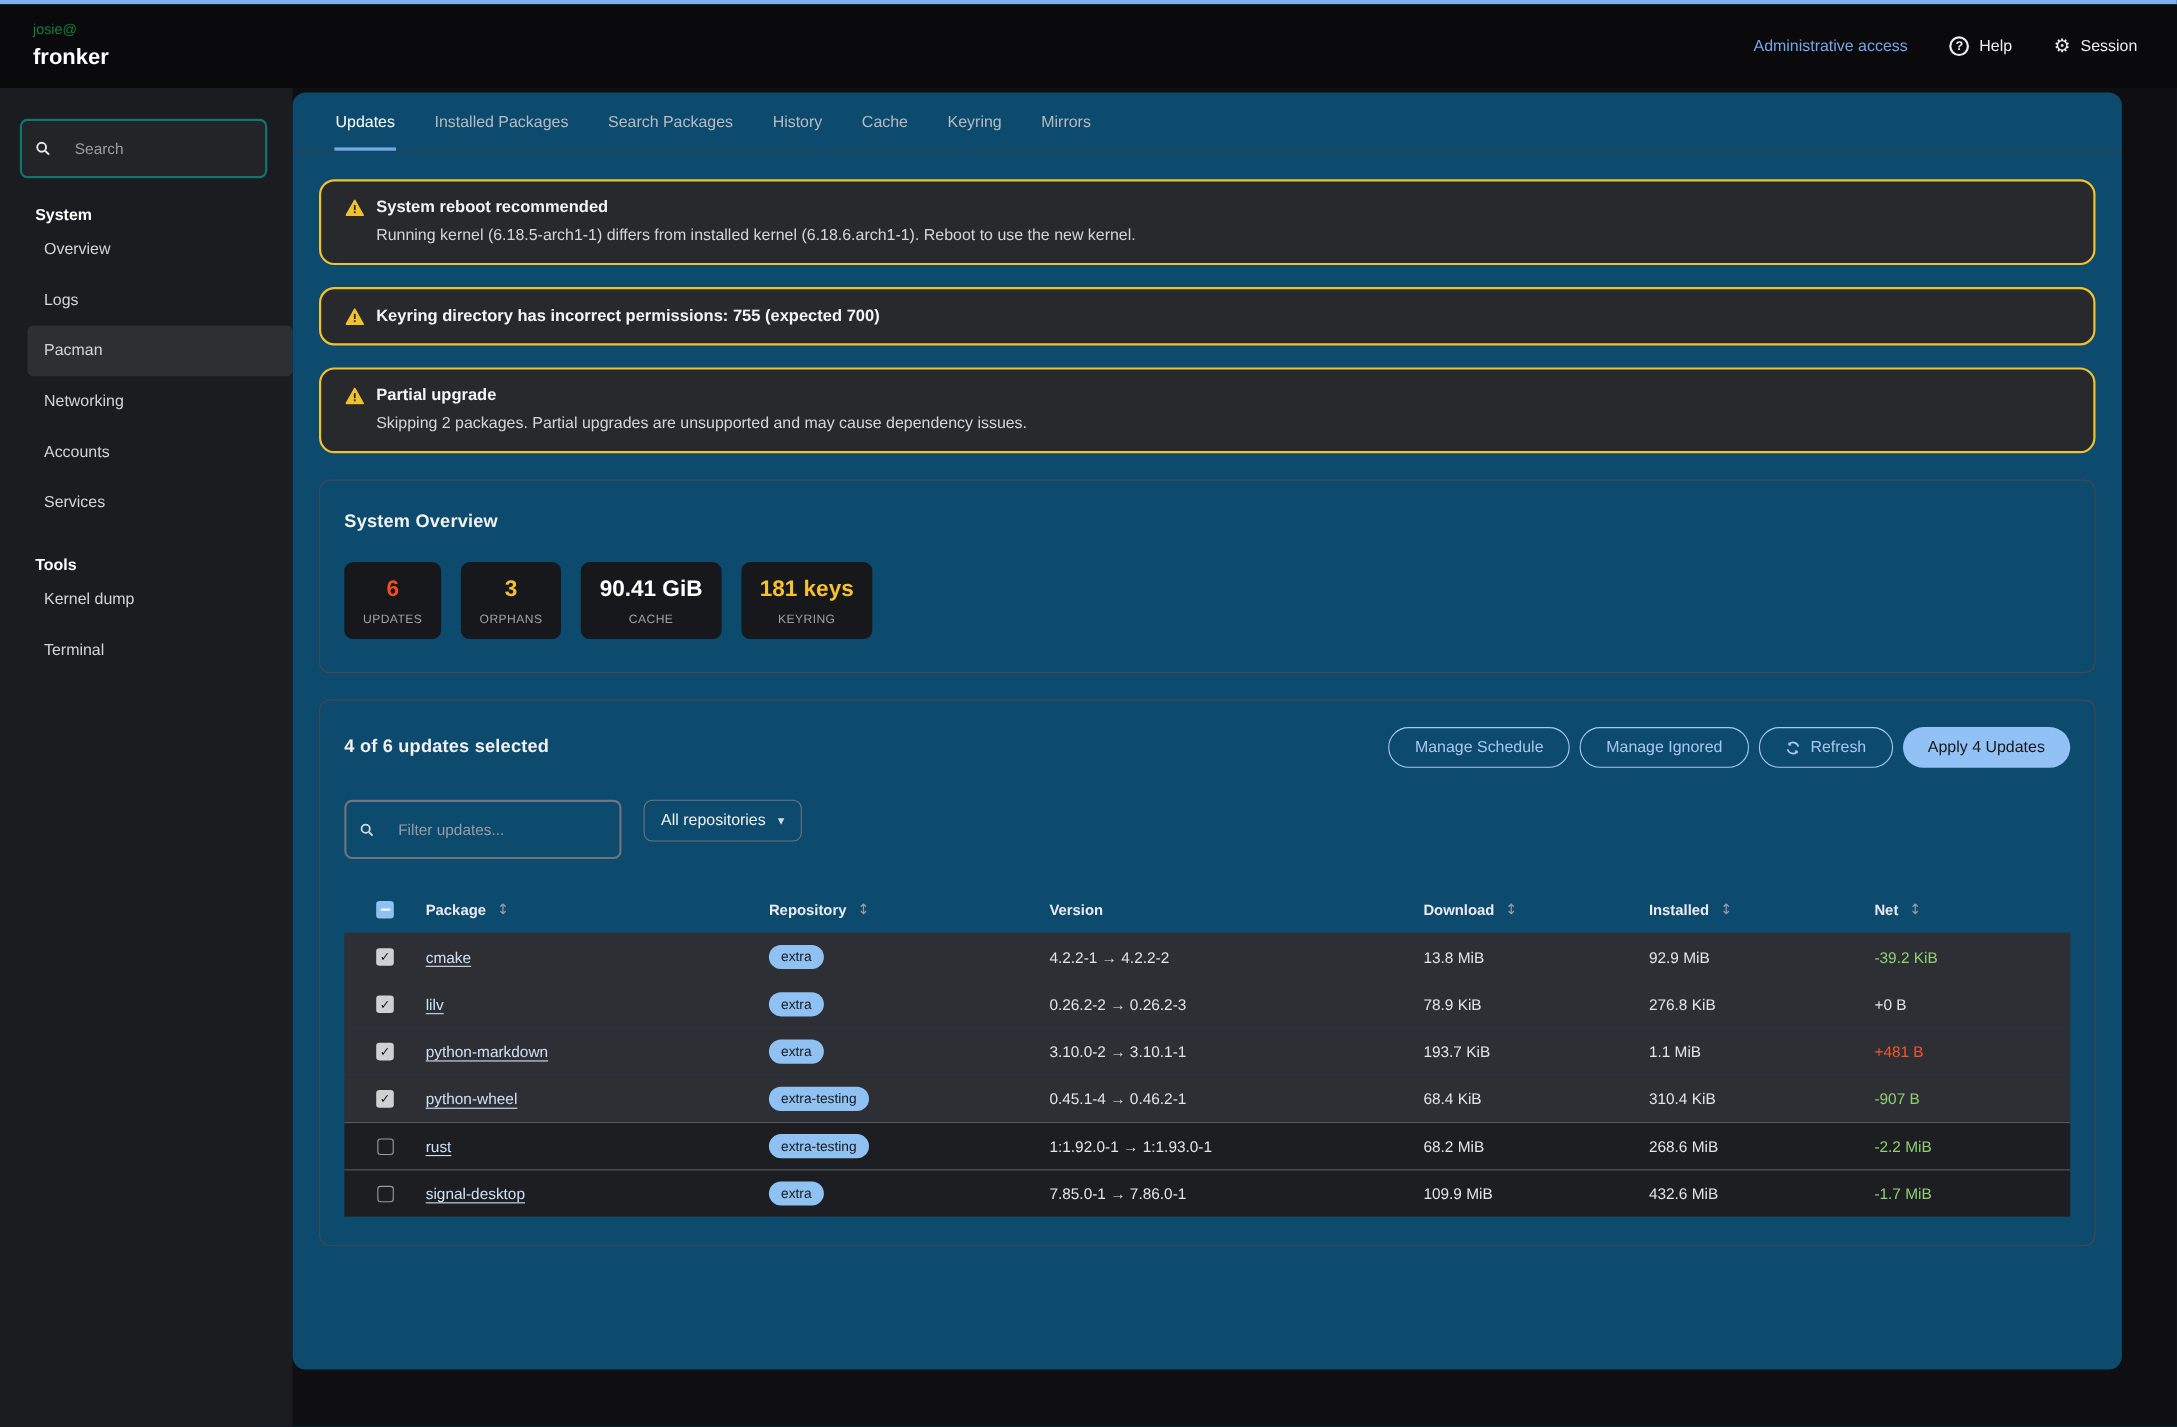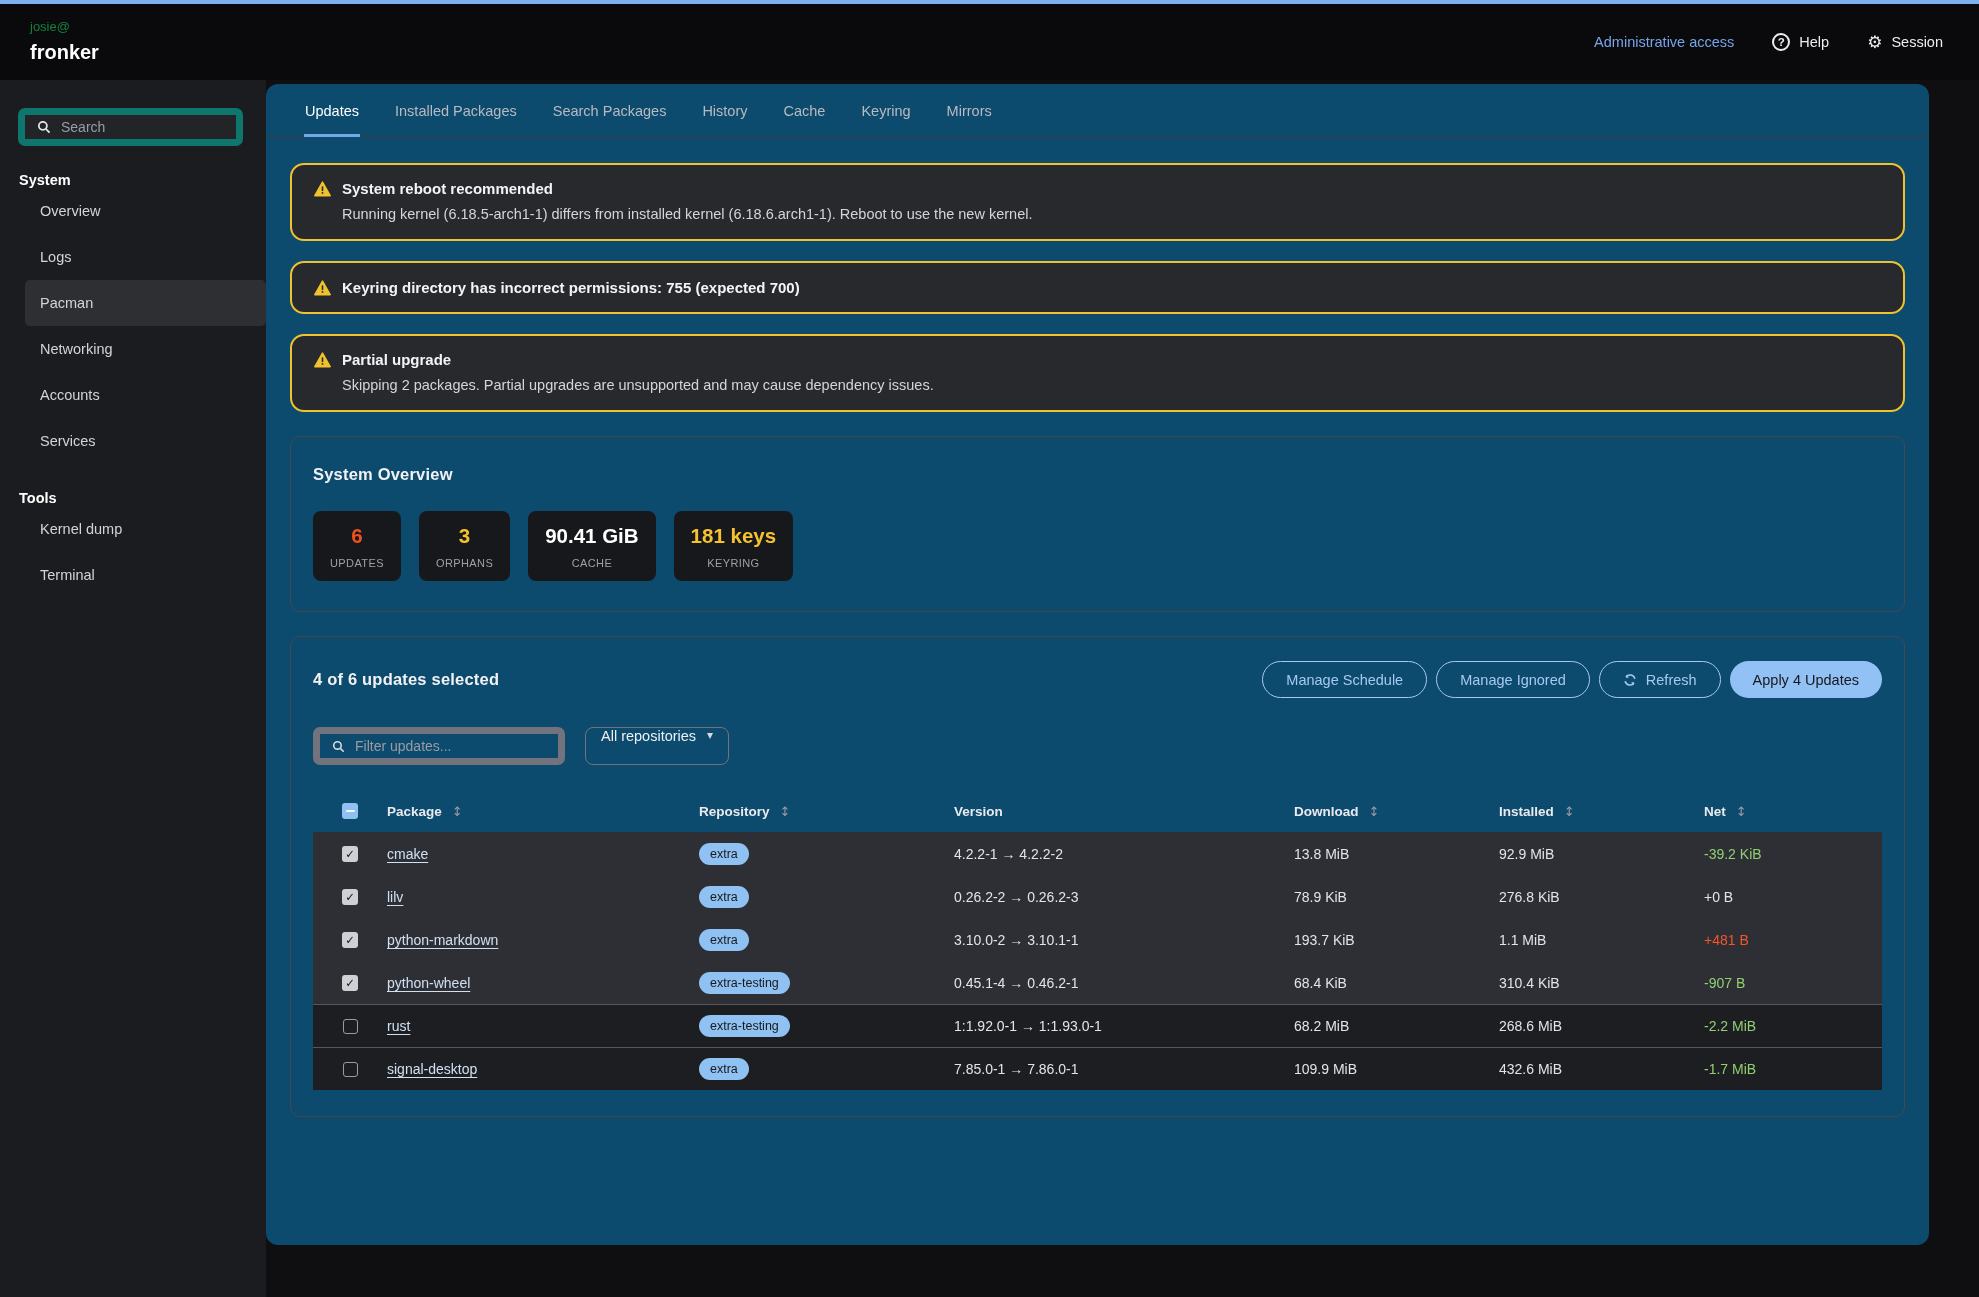--- a/index.html
+++ b/index.html
@@ -30,32 +30,32 @@
   }
   .gear { font-size:17px; line-height:1; color:#eceded; }
 
   
   .body-row { display:flex; height:1217px; }
   .sidebar { width:266px; background:#1b1c1f; flex:none; padding-top:28px; }
   .content { flex:1; min-width:0; }
 
   
   .search-box {
-    display:flex; align-items:center; gap:10px;
-    border:7px solid #0f766e; border-radius:7px; background:#232428;
-    height:38px; padding:0 12px;
+    display:flex; align-items:center; gap:22px;
+    border:2px solid #0f766e; border-radius:7px; background:#232428;
+    height:54px; padding:0 12px;
   }
   .sidebar .search-box { margin:0 23px 0 18px; }
   .search-box svg { flex:none; }
   .search-box input {
     background:transparent; border:none; outline:none; color:#e6e7ea;
     font-size:14px; width:100%; font-family:inherit;
   }
   .search-box input::placeholder { color:#9b9ca2; }
-  .nav-heading { font-size:14.5px; font-weight:bold; color:#ffffff; padding-left:19px; margin-top:26px; }
+  .nav-heading { font-size:14.5px; font-weight:bold; color:#ffffff; padding-left:32px; margin-top:26px; }
   .nav-item {
     display:block; height:46px; line-height:46px; color:#d3d4d8; font-size:14.5px;
     padding-left:40px; cursor:pointer; text-decoration:none;
   }
   .nav-item.active {
     background:#2e2f33; border-radius:5px; margin-left:25px; padding-left:15px;
   }
   .nav-section.first { margin-top:6px; }
 
   
@@ -111,21 +111,21 @@
   }
   .btn.outline { border:1px solid #a8c9ef; color:#a8c9ef; }
   .btn.primary { border:none; background:#92c2f5; color:#16181b; }
   .sizes .stat-tile { padding:15px 22px 13px; min-width:112px; }
   .sizes .stat-value { font-size:23px; }
   .filter-row { display:flex; gap:20px; margin-top:29px; }
   .search-box.filter { width:252px; background:transparent; border-color:#72737c; }
   .dropdown {
     height:38px; border:1px solid #72737c; border-radius:8px; background:transparent;
     color:#f0f0f2; font-size:14.5px; padding:0 15px; display:inline-flex;
-    gap:11px; cursor:pointer; font-family:inherit;
+    align-items:center; gap:11px; cursor:pointer; font-family:inherit;
   }
   .caret { color:#d8d8dc; font-size:12px; }
 
   
   .table { margin-top:25px; }
   .thead, .tr {
     display:grid;
     grid-template-columns:74px 312px 255px 340px 205px 205px 1fr;
     align-items:center;
   }

